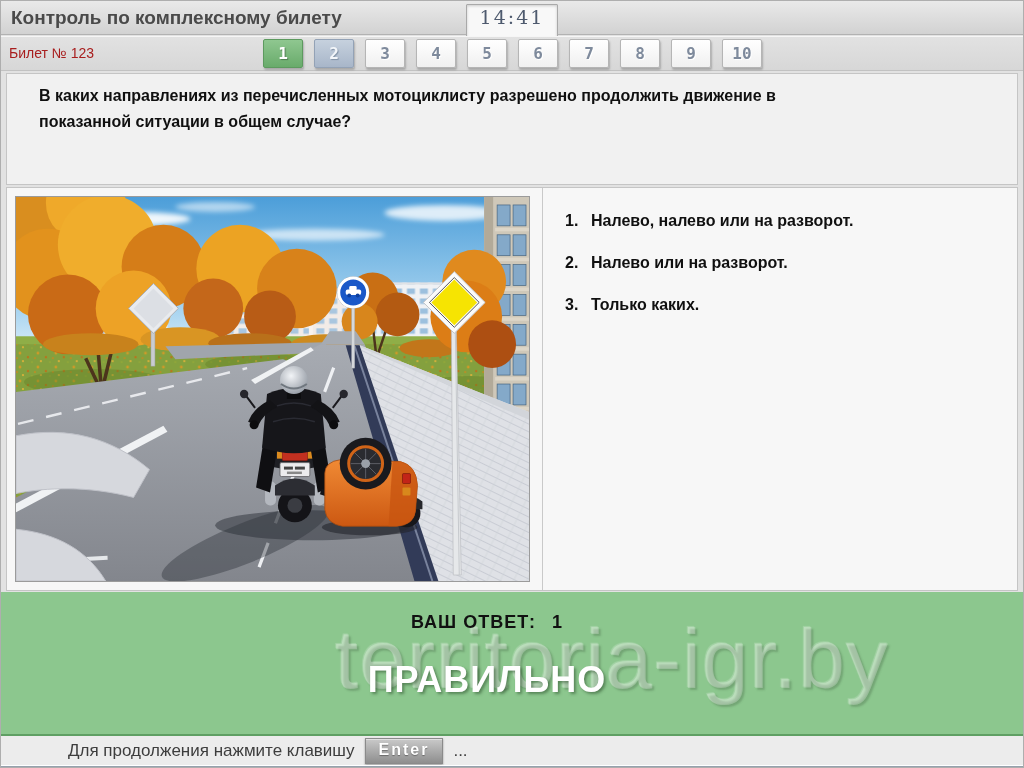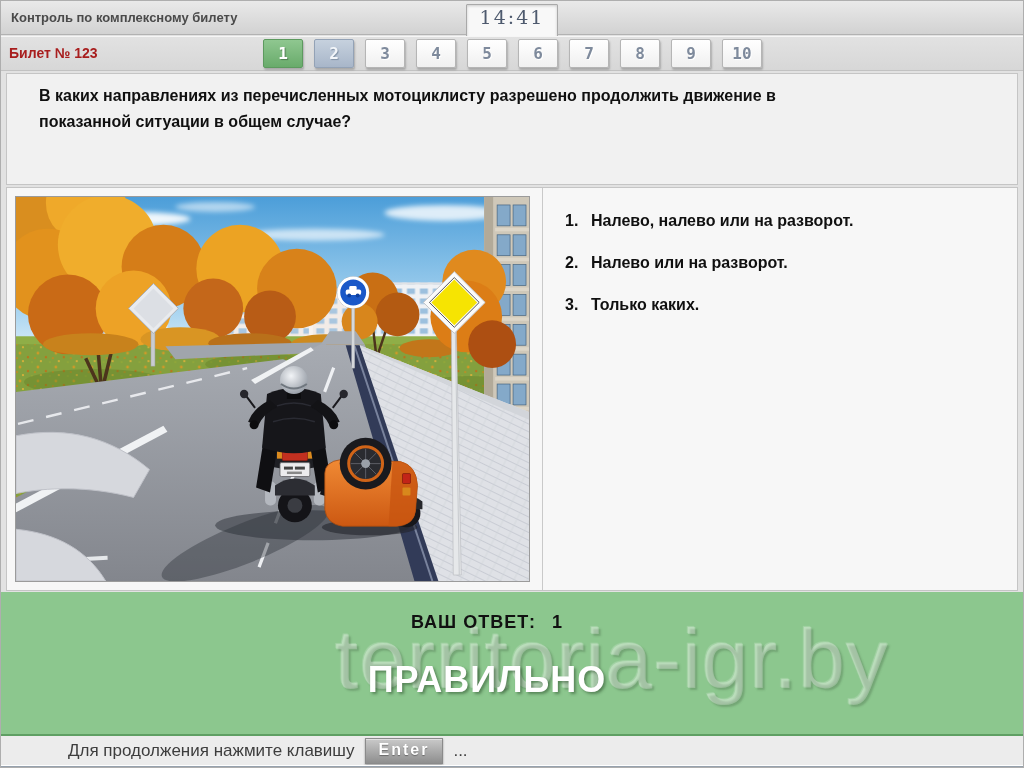--- a/index.html
+++ b/index.html
@@ -2,32 +2,32 @@
 <html><head>
 <meta charset="utf-8">
 <style>
   * { margin:0; padding:0; box-sizing:border-box; }
   html,body { width:1024px; height:768px; font-family:"Liberation Sans", sans-serif; background:#e2e2e2; }
   .app { position:relative; width:1024px; height:768px; background:#e2e2e2; border:1px solid #aeaeae; overflow:hidden; }
 
   
   .topbar { position:absolute; left:0; top:0; width:100%; height:34px;
             background:linear-gradient(#e9e9e9,#d2d2d2); border-bottom:1px solid #b2b2b2; }
-  .topbar .title { position:absolute; left:10px; top:0; line-height:33px; font-size:13px; font-weight:bold; color:#4a4a4a; }
+  .topbar .title { position:absolute; left:10px; top:0; line-height:33px; font-size:19px; font-weight:bold; color:#4a4a4a; }
   .timerbox { position:absolute; left:50%; top:3px; transform:translateX(-50%);
               width:92px; height:35px; background:#f8f8f8; border:1px solid #a9a9a9; border-radius:1px;
               box-shadow:inset 0 1px 3px rgba(0,0,0,.18), 0 1px 0 #f2f2f2;
               text-align:center; line-height:25px;
               font-family:"DejaVu Serif", serif; font-size:19px; color:#4e5a6e; letter-spacing:2px; }
 
   
   .ticketbar { position:absolute; left:0; top:35px; width:100%; height:35px;
                background:linear-gradient(#e2e2e2,#d7d7d7); border-bottom:1px solid #c2c2c2;
                box-shadow:inset 0 1px 0 #f6f6f6; }
-  .ticketbar .ticket { position:absolute; left:8px; top:0; line-height:34px; font-size:14px; font-weight:bold; color:#a81e1e; }
+  .ticketbar .ticket { position:absolute; left:8px; top:0; line-height:34px; font-size:14px; font-weight:normal; color:#a81e1e; }
   .qnav { position:absolute; left:262px; top:3px; display:flex; }
   .qbtn { width:40px; height:29px; margin-right:11px; border:1px solid #b5b5b5; border-radius:2px;
           background:linear-gradient(#ffffff,#f0f0f0);
           font-family:"DejaVu Sans Mono", monospace; font-size:16px; font-weight:bold;
           color:#7e8a9c; text-shadow:1px 1px 0 #ffffff;
           display:flex; align-items:center; justify-content:center;
           box-shadow:1px 2px 2px rgba(0,0,0,.22); cursor:pointer; }
   .qbtn.correct { background:linear-gradient(#8fc790,#69ab6b); border-color:#5d9a5f;
                   color:#fff; text-shadow:1px 1px 1px #4e7d50; }
   .qbtn.current { background:linear-gradient(#c6d1de,#a8b6c9); border-color:#93a2b6;

